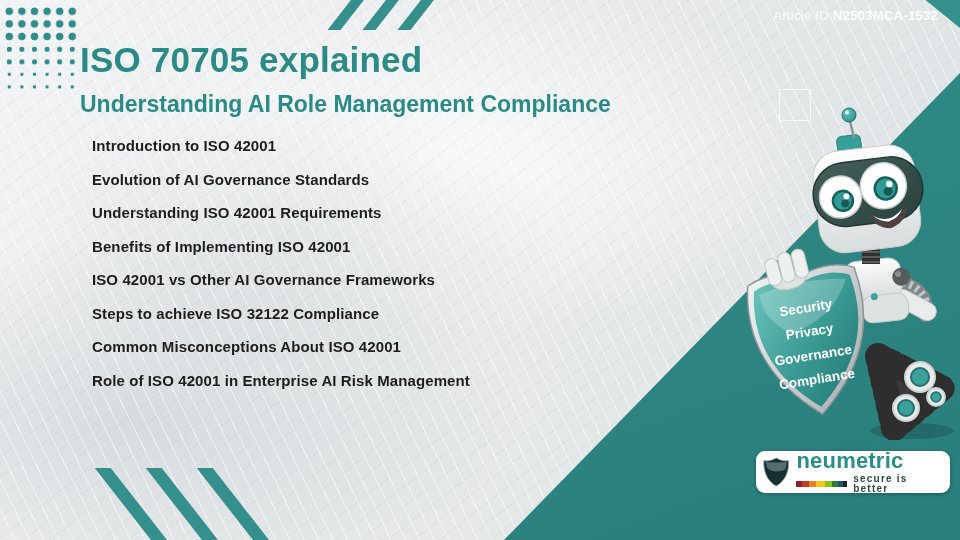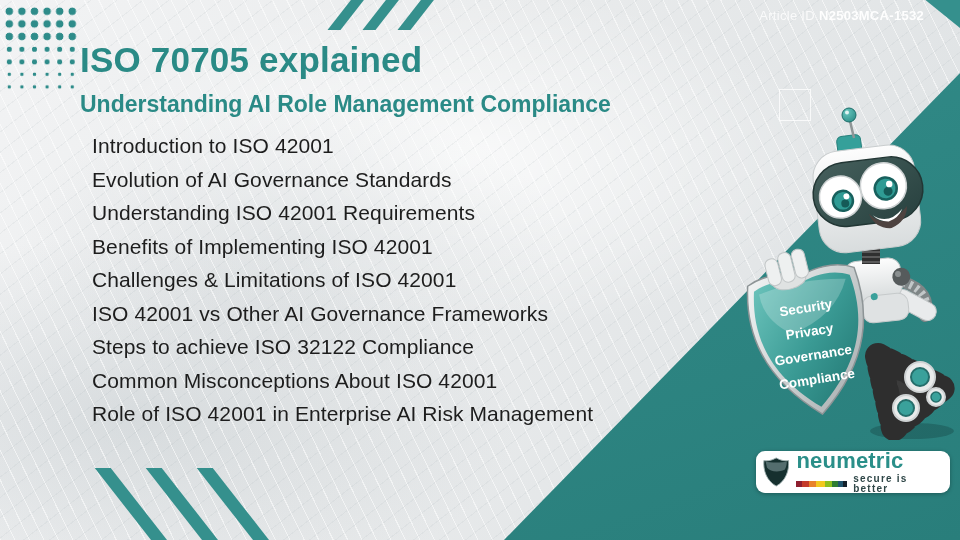--- a/index.html
+++ b/index.html
@@ -28,30 +28,30 @@
   .dots .r1{height:38px;background-image:radial-gradient(circle,#2E8C8A 3.5px,rgba(46,140,138,0) 4.1px);background-size:12.6px 12.6px;}
   .dots .r2{height:25px;background-image:radial-gradient(circle,#2E8C8A 2.4px,rgba(46,140,138,0) 2.9px);background-size:12.6px 12.6px;}
   .dots .r3{height:25px;background-image:radial-gradient(circle,#2E8C8A 1.6px,rgba(46,140,138,0) 2px);background-size:12.6px 12.6px;}
   
   .slash{position:absolute;background:#35908D;}
   .slash.top{width:13px;height:32px;top:-2px;transform:skewX(-38deg);}
   .slash.bot{width:16px;height:80px;top:468px;transform:skewX(38deg);}
   .s1{left:340px}.s2{left:375px}.s3{left:410px}
   .b1{left:126px}.b2{left:177px}.b3{left:228px}
   
-  .article{position:absolute;top:8px;right:36px;font-size:13px;color:rgba(255,255,255,.8);letter-spacing:.3px;}
+  .article{position:absolute;top:8px;right:22px;font-size:13px;color:rgba(255,255,255,.8);letter-spacing:.3px;}
   .article b{color:rgba(255,255,255,.95);margin-left:4px;}
   
   .square{position:absolute;left:779px;top:89px;width:30px;height:30px;border:1.5px solid rgba(255,255,255,.75);}
   
   .title{position:absolute;left:80px;top:40px;margin:0;font-size:35px;font-weight:bold;color:#2A8A86;letter-spacing:.2px;}
   .subtitle{position:absolute;left:80px;top:91px;margin:0;font-size:23px;font-weight:bold;color:#2A8A86;}
   
   .toc{position:absolute;left:92px;top:134px;margin:0;padding:0;list-style:none;}
-  .toc li{font-size:21px;font-weight:normal;color:#1D1D1D;height:33.5px;line-height:24px;letter-spacing:.1px;}
+  .toc li{font-size:15px;font-weight:bold;color:#1D1D1D;height:33.5px;line-height:24px;letter-spacing:.1px;}
   
   .robot{position:absolute;left:720px;top:100px;width:240px;height:340px;}
   
   .logo{position:absolute;left:756px;top:451px;width:178px;height:36px;background:#fff;border-radius:9px;
     box-shadow:0 1px 4px rgba(0,0,0,.3);display:flex;align-items:center;gap:7px;padding:3px 9px 3px 7px;}
   .logo .txt{display:flex;flex-direction:column;}
   .brand{font-size:22px;font-weight:bold;color:#2A8F89;line-height:1;letter-spacing:.2px;}
   .logo-row{display:flex;align-items:center;gap:6px;margin-top:2px;}
   .rainbow{width:54px;height:6px;background:linear-gradient(90deg,#8e1f2f 0 12%,#c43b2a 12% 26%,#e8822a 26% 40%,#f2c81f 40% 56%,#8cbf1f 56% 70%,#2e7d32 70% 82%,#20556e 82% 92%,#14212b 92% 100%);}
   .tagline{font-size:10px;font-weight:bold;color:#2e4647;letter-spacing:1.2px;line-height:1;}
@@ -91,21 +91,20 @@
   <div class="square"></div>
 
   <h1 class="title">ISO 70705 explained</h1>
   <h2 class="subtitle">Understanding AI Role Management Compliance</h2>
 
   <ul class="toc">
     <li>Introduction to ISO 42001</li>
     <li>Evolution of AI Governance Standards</li>
     <li>Understanding ISO 42001 Requirements</li>
     <li>Benefits of Implementing ISO 42001</li>
-    <li>Challenges &amp; Limitations of ISO 42001</li>
     <li>ISO 42001 vs Other AI Governance Frameworks</li>
     <li>Steps to achieve ISO 32122 Compliance</li>
     <li>Common Misconceptions About ISO 42001</li>
     <li>Role of ISO 42001 in Enterprise AI Risk Management</li>
   </ul>
 
   <svg class="robot" viewBox="0 0 240 340">
     <defs>
       <linearGradient id="headGrad" x1="0" y1="0" x2="0" y2="1">
         <stop offset="0" stop-color="#fdfdfd"></stop>

